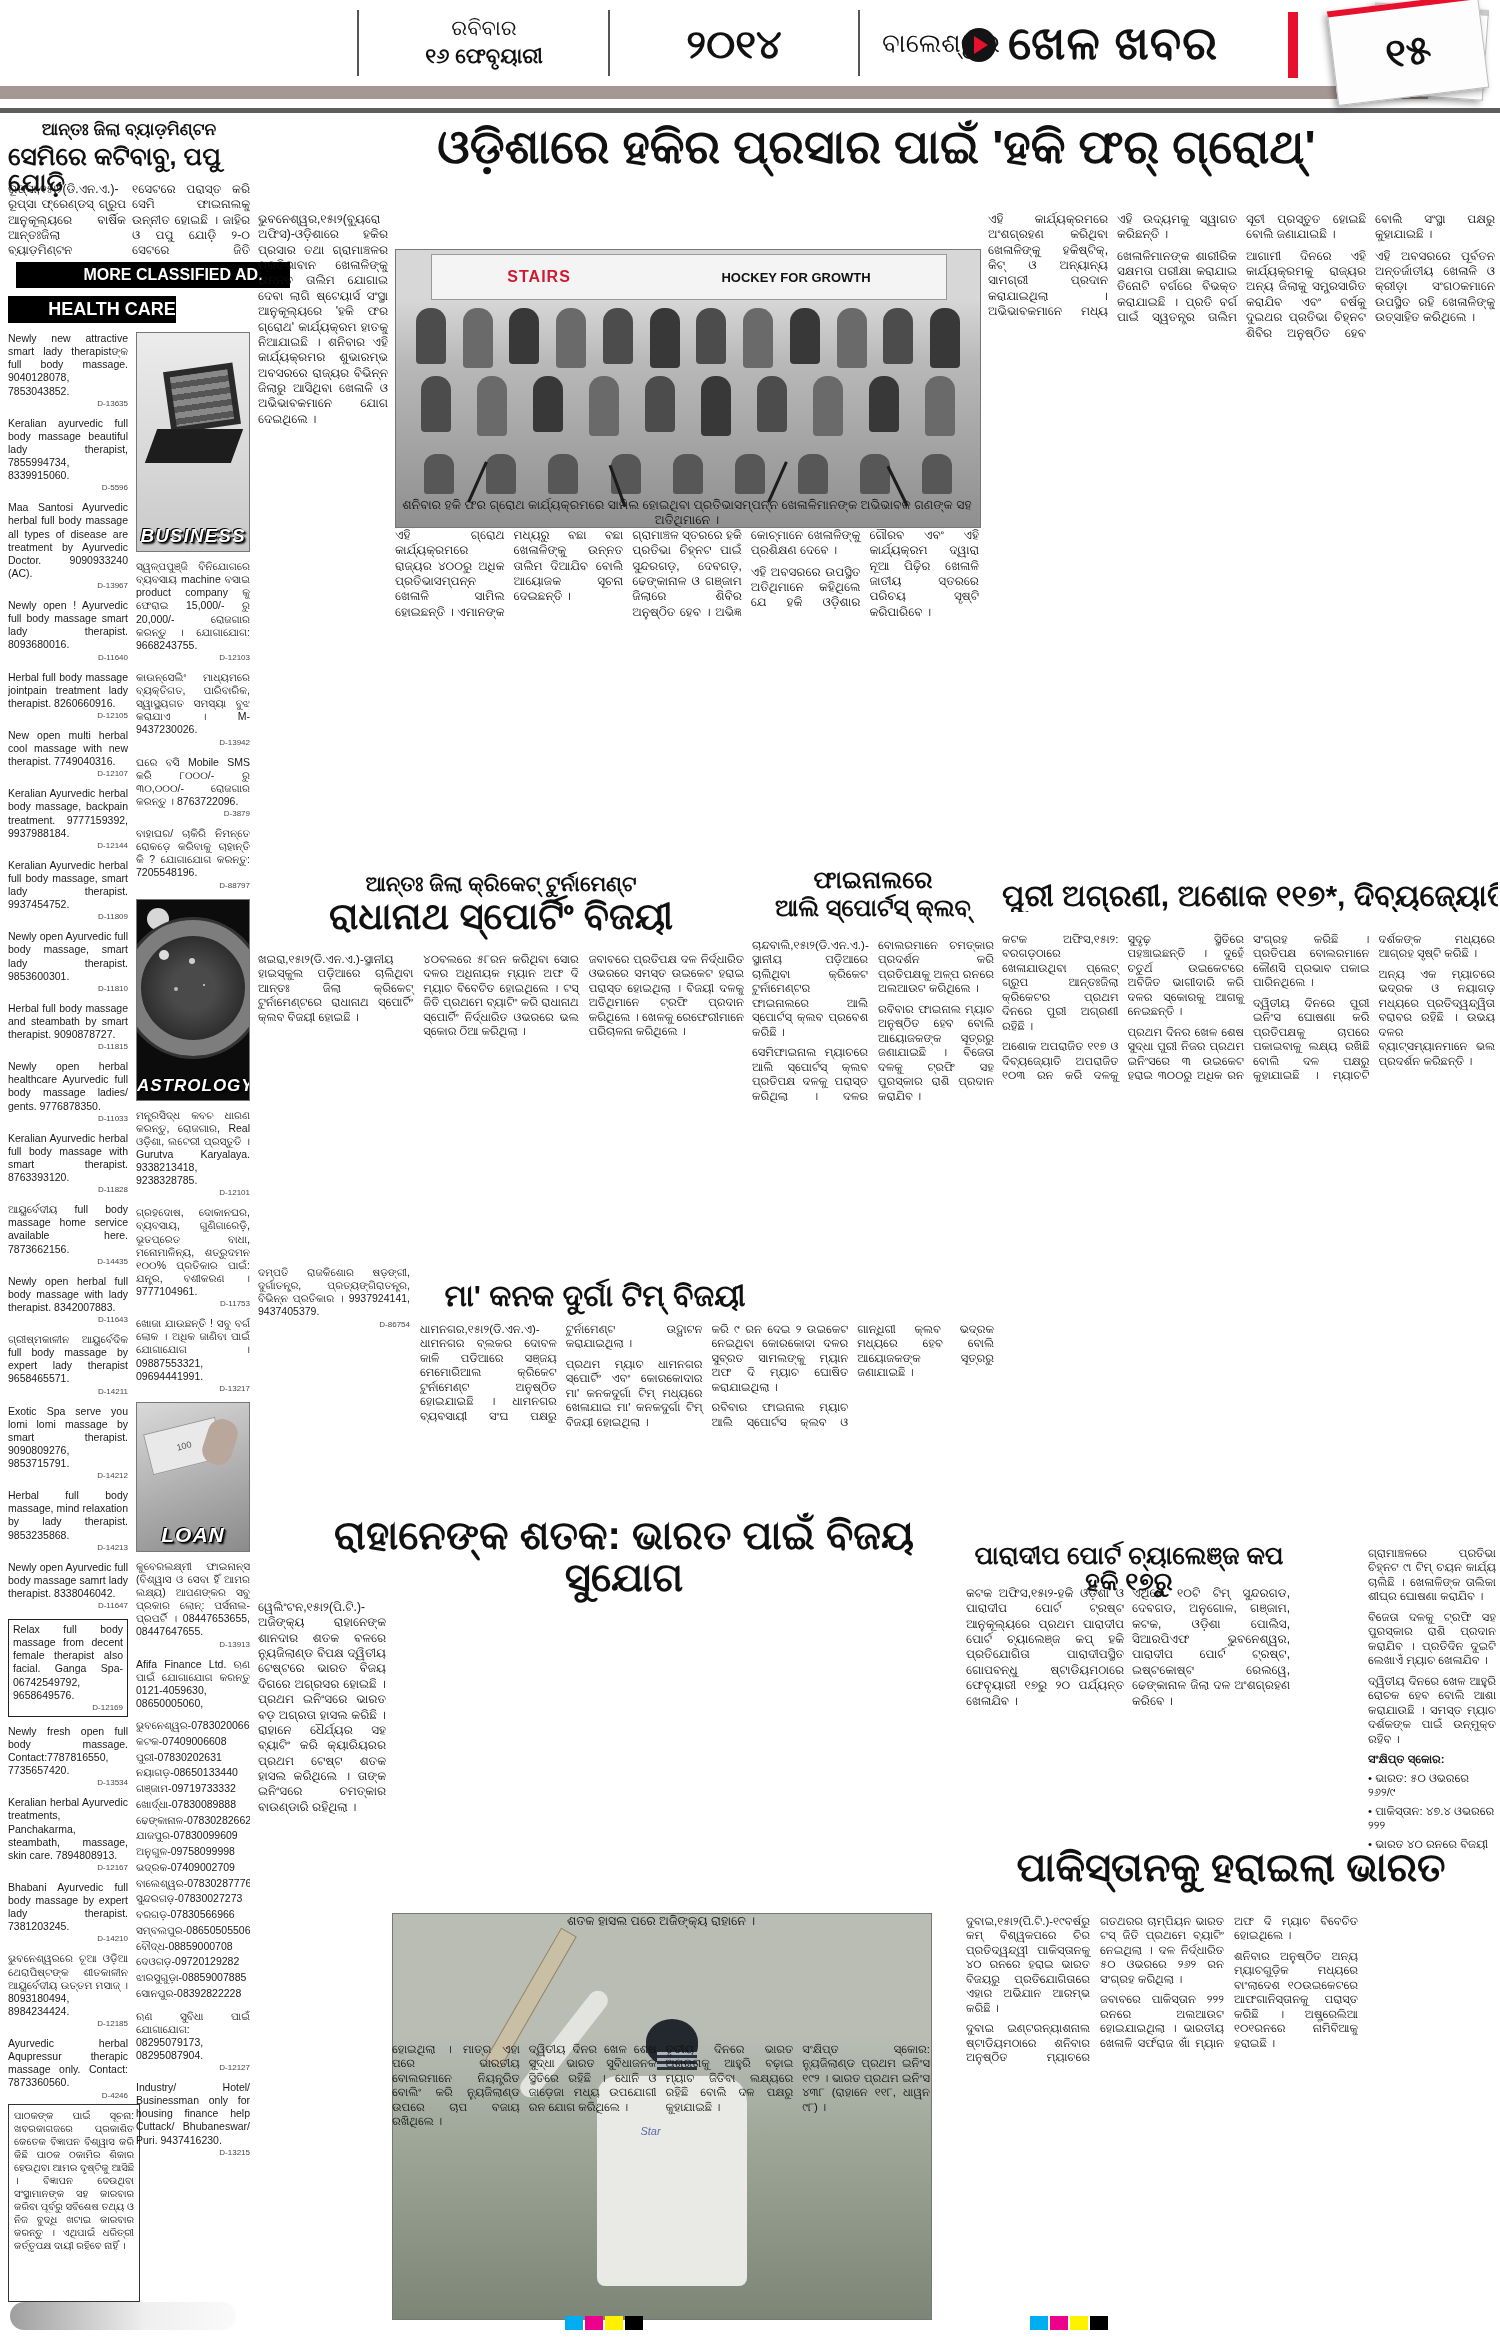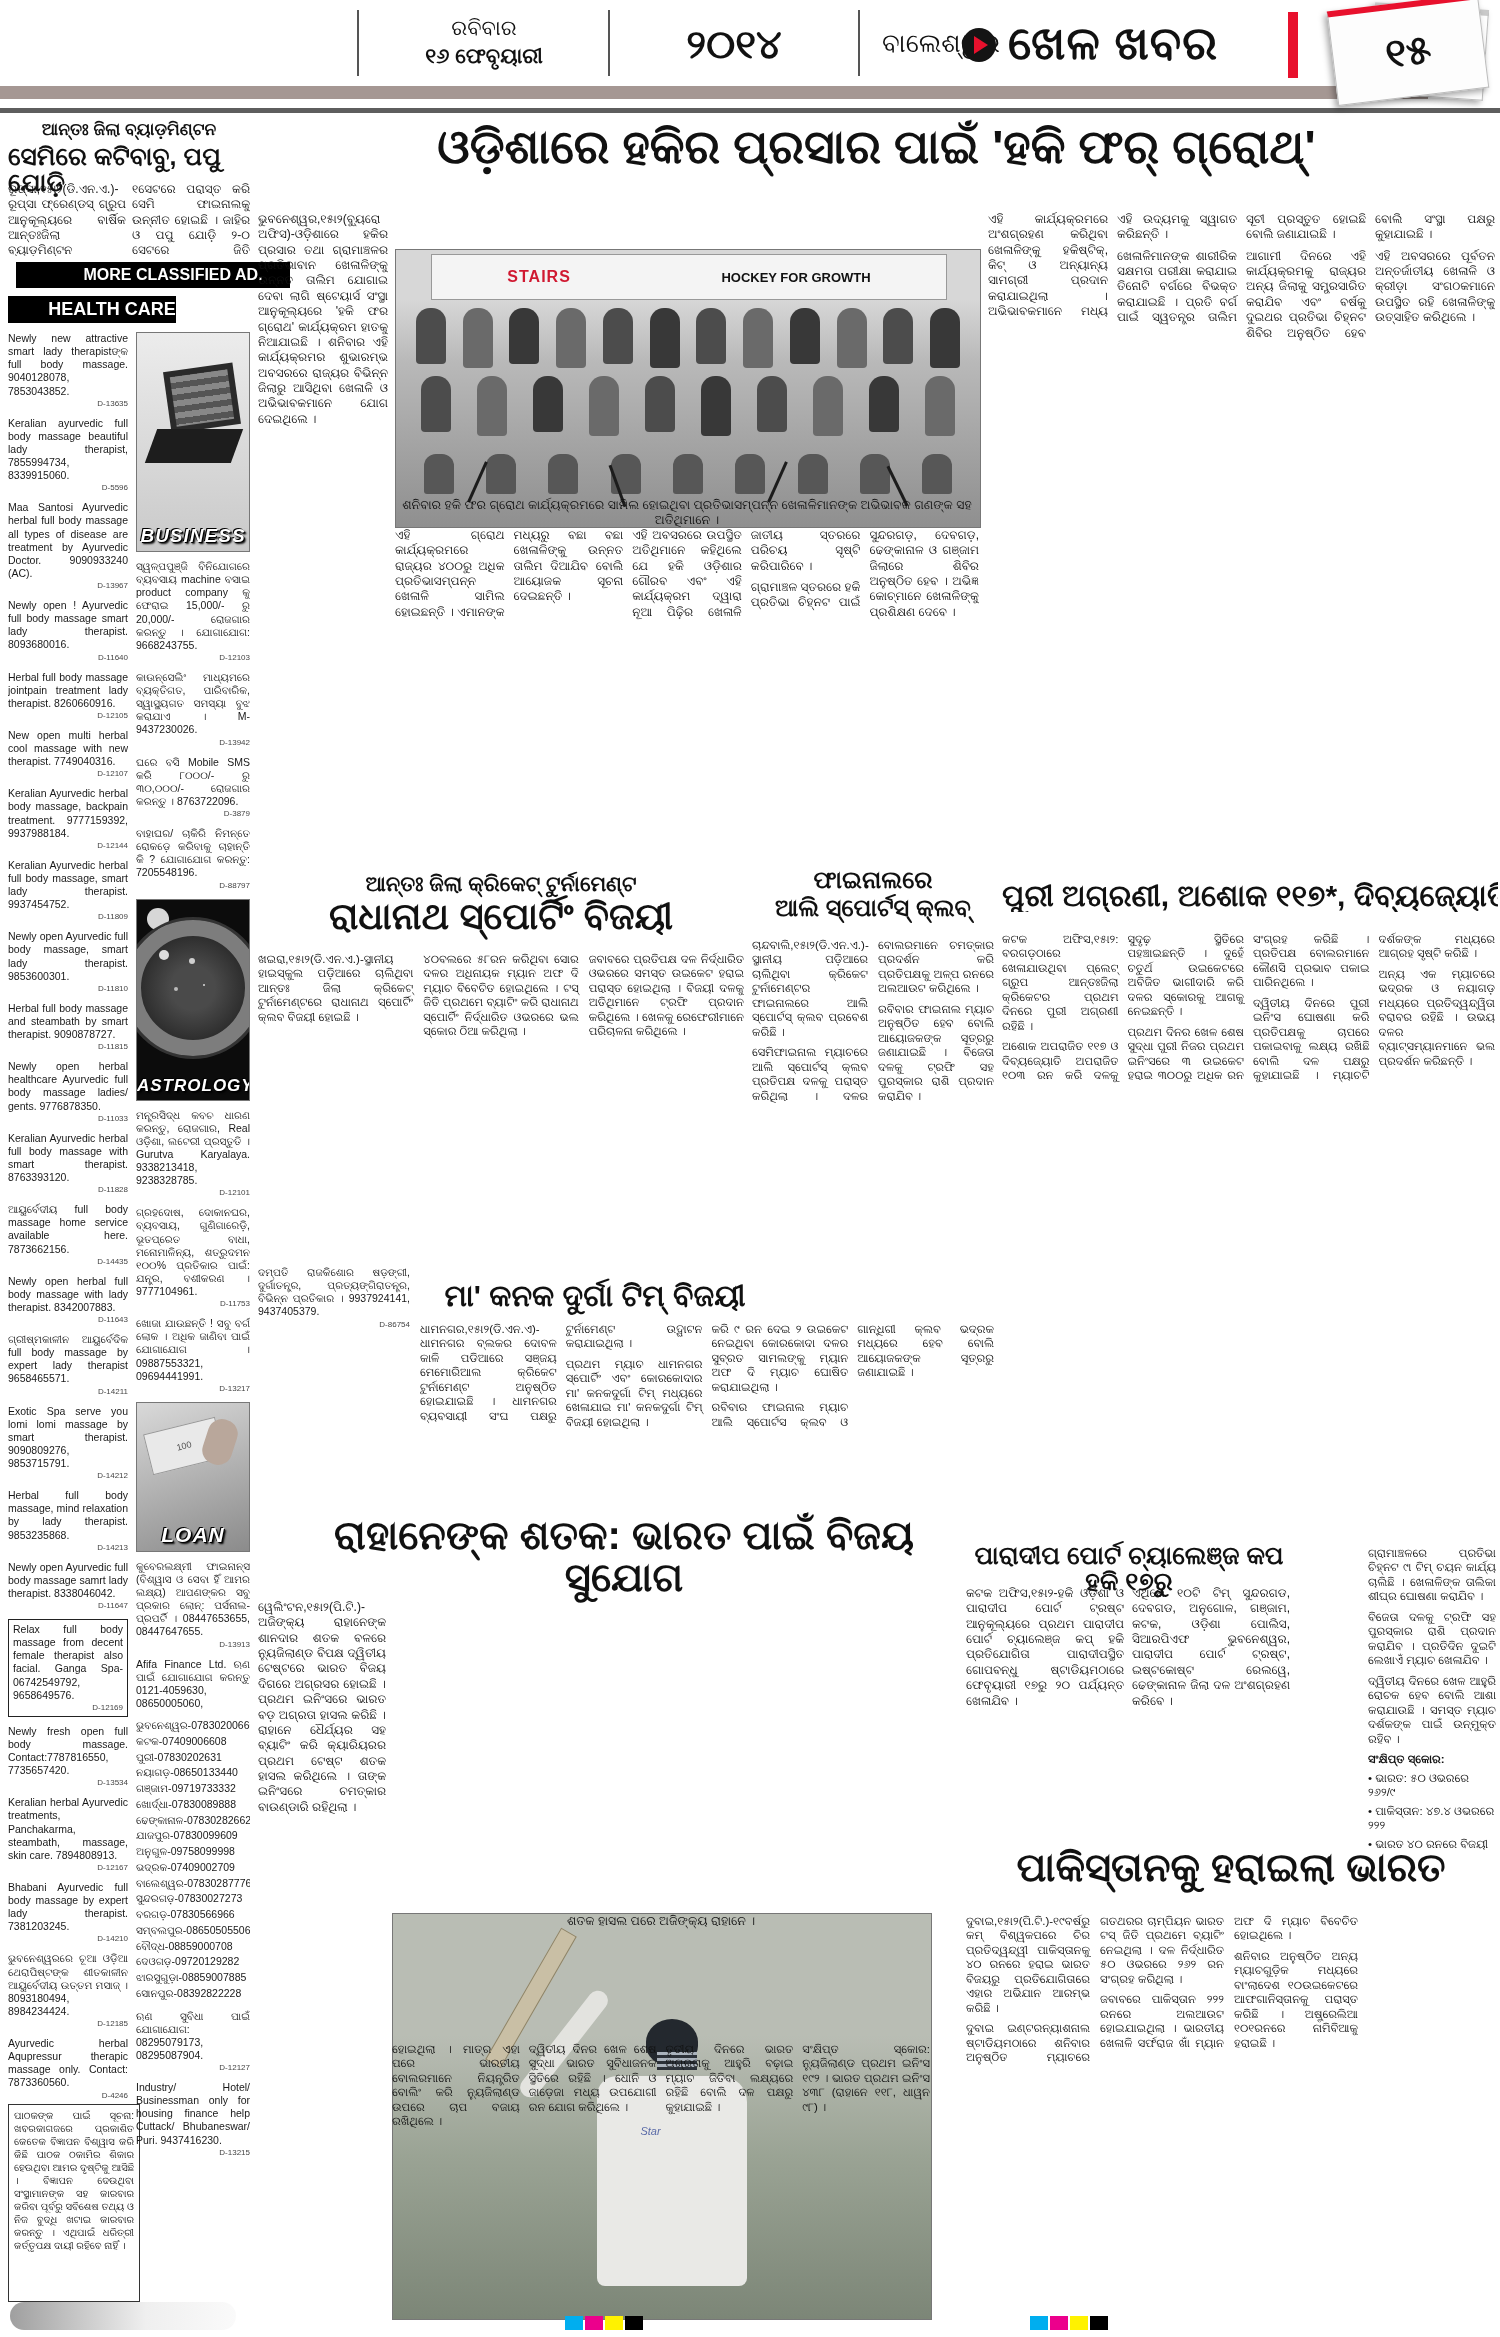--- a/index.html
+++ b/index.html
@@ -308,22 +308,22 @@
     </div>
     <div class="stick" style="left:80px;top:210px;"></div>
     <div class="stick" style="left:220px;top:214px;transform:rotate(-20deg);"></div>
     <div class="stick" style="left:380px;top:210px;"></div>
     <div class="stick" style="left:500px;top:214px;transform:rotate(-26deg);"></div>
   </div>
   <div class="abs caption c" style="left:395px;top:498px;width:584px;">ଶନିବାର ହକି ଫର ଗ୍ରୋଥ କାର୍ଯ୍ୟକ୍ରମରେ ସାମିଲ ହୋଇଥିବା ପ୍ରତିଭାସମ୍ପନ୍ନ ଖେଳାଳିମାନଙ୍କ ଅଭିଭାବକ ଗଣଙ୍କ ସହ ଅତିଥିମାନେ ।</div>
 
   <div class="abs body cols5" style="left:395px;top:528px;width:584px;height:328px;overflow:hidden;">
       <div class="para">ଏହି ଗ୍ରୋଥ କାର୍ଯ୍ୟକ୍ରମରେ ରାଜ୍ୟର ୪୦୦ରୁ ଅଧିକ ପ୍ରତିଭାସମ୍ପନ୍ନ ଖେଳାଳି ସାମିଲ ହୋଇଛନ୍ତି । ଏମାନଙ୍କ ମଧ୍ୟରୁ ବଛା ବଛା ଖେଳାଳିଙ୍କୁ ଉନ୍ନତ ତାଲିମ ଦିଆଯିବ ବୋଲି ଆୟୋଜକ ସୂଚନା ଦେଇଛନ୍ତି ।</div>
+      <div class="para">ଗ୍ରାମାଞ୍ଚଳ ସ୍ତରରେ ହକି ପ୍ରତିଭା ଚିହ୍ନଟ ପାଇଁ ସୁନ୍ଦରଗଡ଼, ଦେବଗଡ଼, ଢେଙ୍କାନାଳ ଓ ଗଞ୍ଜାମ ଜିଲାରେ ଶିବିର ଅନୁଷ୍ଠିତ ହେବ । ଅଭିଜ୍ଞ କୋଚ୍‌ମାନେ ଖେଳାଳିଙ୍କୁ ପ୍ରଶିକ୍ଷଣ ଦେବେ ।</div>
       <div class="para">ଏହି ଅବସରରେ ଉପସ୍ଥିତ ଅତିଥିମାନେ କହିଥିଲେ ଯେ ହକି ଓଡ଼ିଶାର ଗୌରବ ଏବଂ ଏହି କାର୍ଯ୍ୟକ୍ରମ ଦ୍ୱାରା ନୂଆ ପିଢ଼ିର ଖେଳାଳି ଜାତୀୟ ସ୍ତରରେ ପରିଚୟ ସୃଷ୍ଟି କରିପାରିବେ ।</div>
-      <div class="para">ଗ୍ରାମାଞ୍ଚଳ ସ୍ତରରେ ହକି ପ୍ରତିଭା ଚିହ୍ନଟ ପାଇଁ ସୁନ୍ଦରଗଡ଼, ଦେବଗଡ଼, ଢେଙ୍କାନାଳ ଓ ଗଞ୍ଜାମ ଜିଲାରେ ଶିବିର ଅନୁଷ୍ଠିତ ହେବ । ଅଭିଜ୍ଞ କୋଚ୍‌ମାନେ ଖେଳାଳିଙ୍କୁ ପ୍ରଶିକ୍ଷଣ ଦେବେ ।</div>
     </div>
   <div class="abs body cols4" style="left:988px;top:212px;width:507px;height:645px;overflow:hidden;">
       <div class="para">ଏହି କାର୍ଯ୍ୟକ୍ରମରେ ଅଂଶଗ୍ରହଣ କରିଥିବା ଖେଳାଳିଙ୍କୁ ହକିଷ୍ଟିକ୍, କିଟ୍ ଓ ଅନ୍ୟାନ୍ୟ ସାମଗ୍ରୀ ପ୍ରଦାନ କରାଯାଇଥିଲା । ଅଭିଭାବକମାନେ ମଧ୍ୟ ଏହି ଉଦ୍ୟମକୁ ସ୍ୱାଗତ କରିଛନ୍ତି ।</div>
       <div class="para">ଖେଳାଳିମାନଙ୍କ ଶାରୀରିକ ସକ୍ଷମତା ପରୀକ୍ଷା କରାଯାଇ ତିନୋଟି ବର୍ଗରେ ବିଭକ୍ତ କରାଯାଇଛି । ପ୍ରତି ବର୍ଗ ପାଇଁ ସ୍ୱତନ୍ତ୍ର ତାଲିମ ସୂଚୀ ପ୍ରସ୍ତୁତ ହୋଇଛି ବୋଲି ଜଣାଯାଇଛି ।</div>
       <div class="para">ଆଗାମୀ ଦିନରେ ଏହି କାର୍ଯ୍ୟକ୍ରମକୁ ରାଜ୍ୟର ଅନ୍ୟ ଜିଲାକୁ ସମ୍ପ୍ରସାରିତ କରାଯିବ ଏବଂ ବର୍ଷକୁ ଦୁଇଥର ପ୍ରତିଭା ଚିହ୍ନଟ ଶିବିର ଅନୁଷ୍ଠିତ ହେବ ବୋଲି ସଂସ୍ଥା ପକ୍ଷରୁ କୁହାଯାଇଛି ।</div>
       <div class="para">ଏହି ଅବସରରେ ପୂର୍ବତନ ଅନ୍ତର୍ଜାତୀୟ ଖେଳାଳି ଓ କ୍ରୀଡ଼ା ସଂଗଠକମାନେ ଉପସ୍ଥିତ ରହି ଖେଳାଳିଙ୍କୁ ଉତ୍ସାହିତ କରିଥିଲେ ।</div>
     </div>
 
   <div class="abs kicker c" style="left:258px;top:872px;width:486px;font-size:21px;">ଆନ୍ତଃ ଜିଲା କ୍ରିକେଟ୍ ଟୁର୍ନାମେଣ୍ଟ</div>
   <div class="abs headline c" style="left:258px;top:898px;width:486px;font-size:37px;">ରାଧାନାଥ ସ୍ପୋର୍ଟିଂ ବିଜୟୀ</div>

